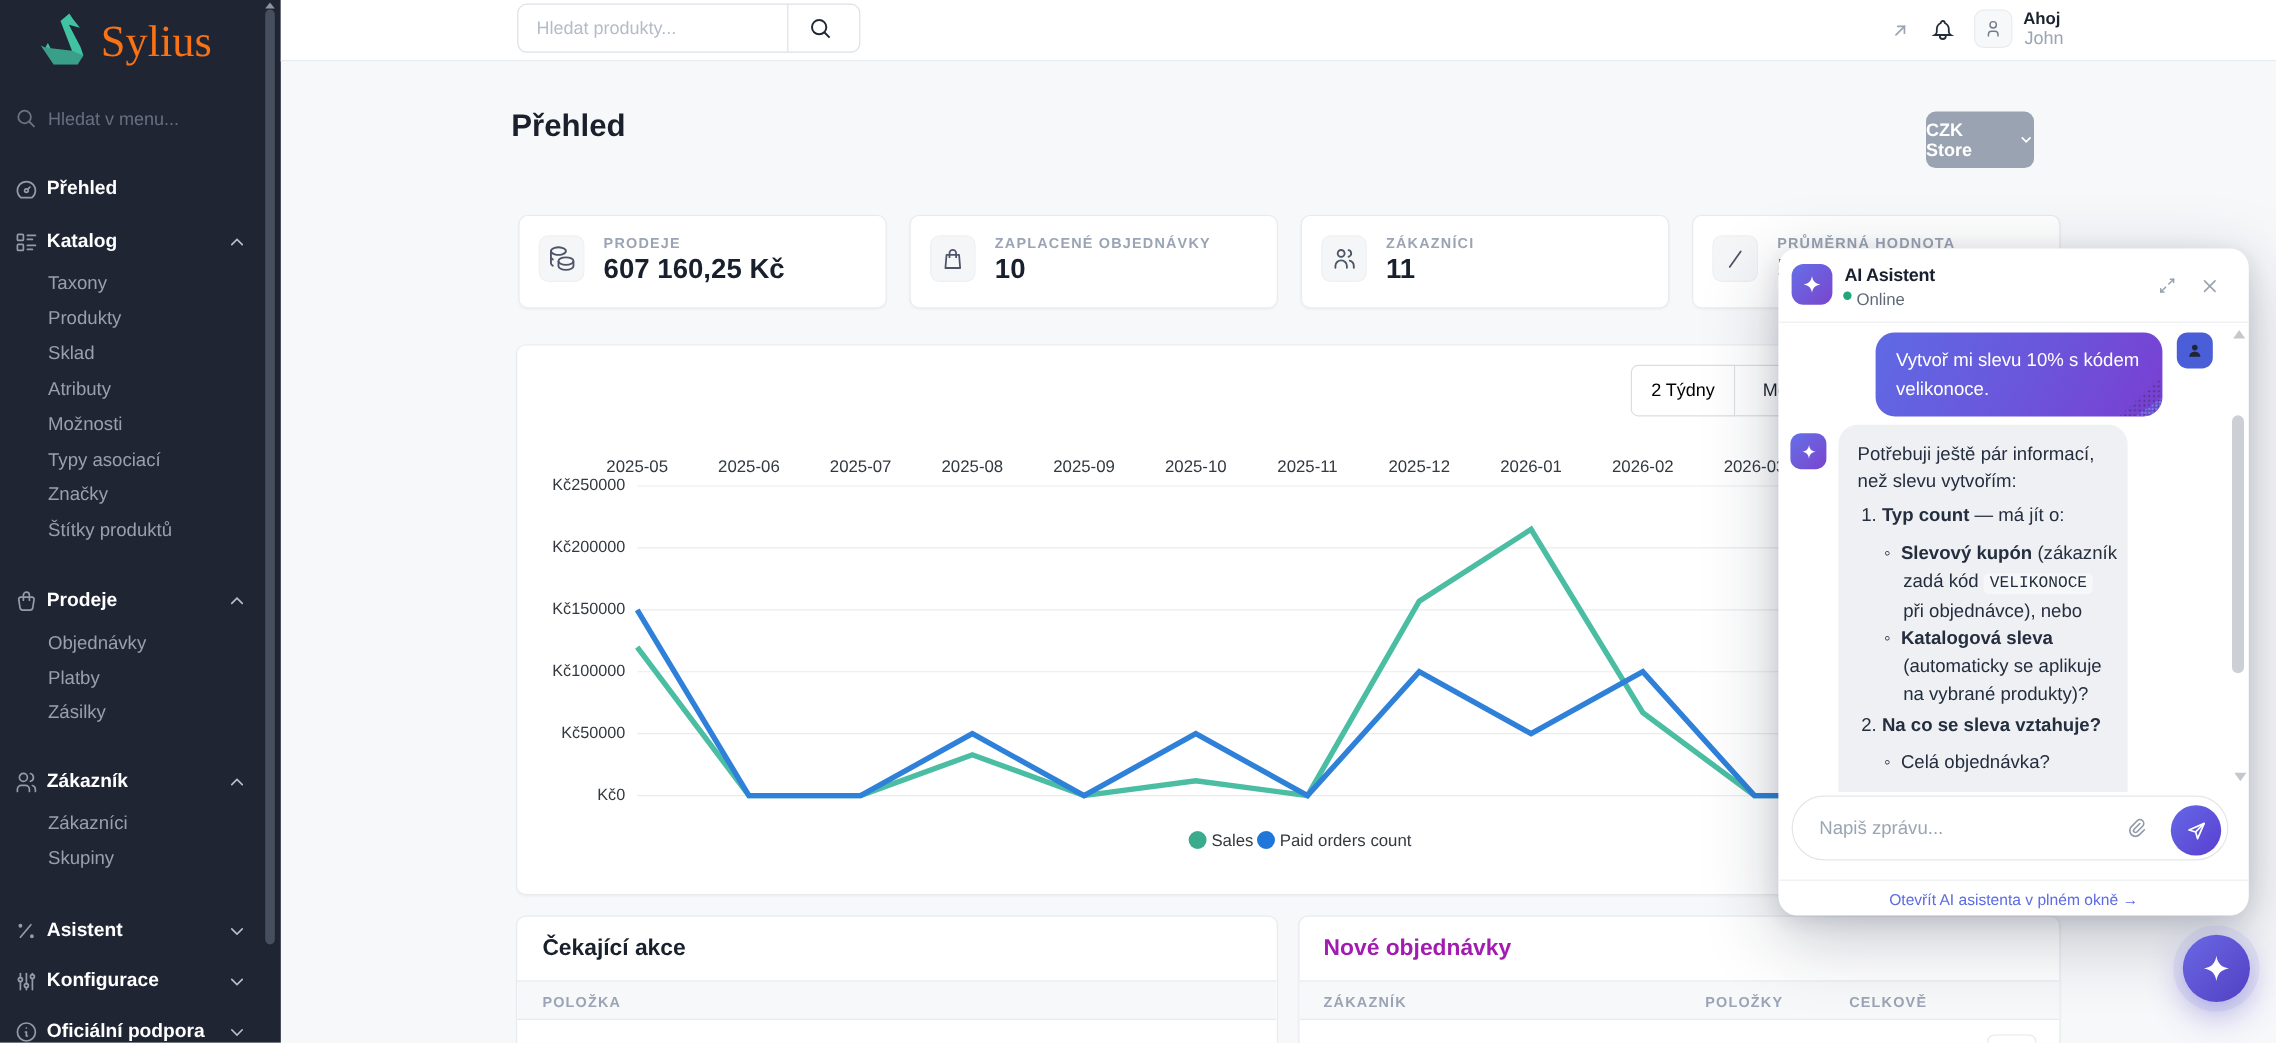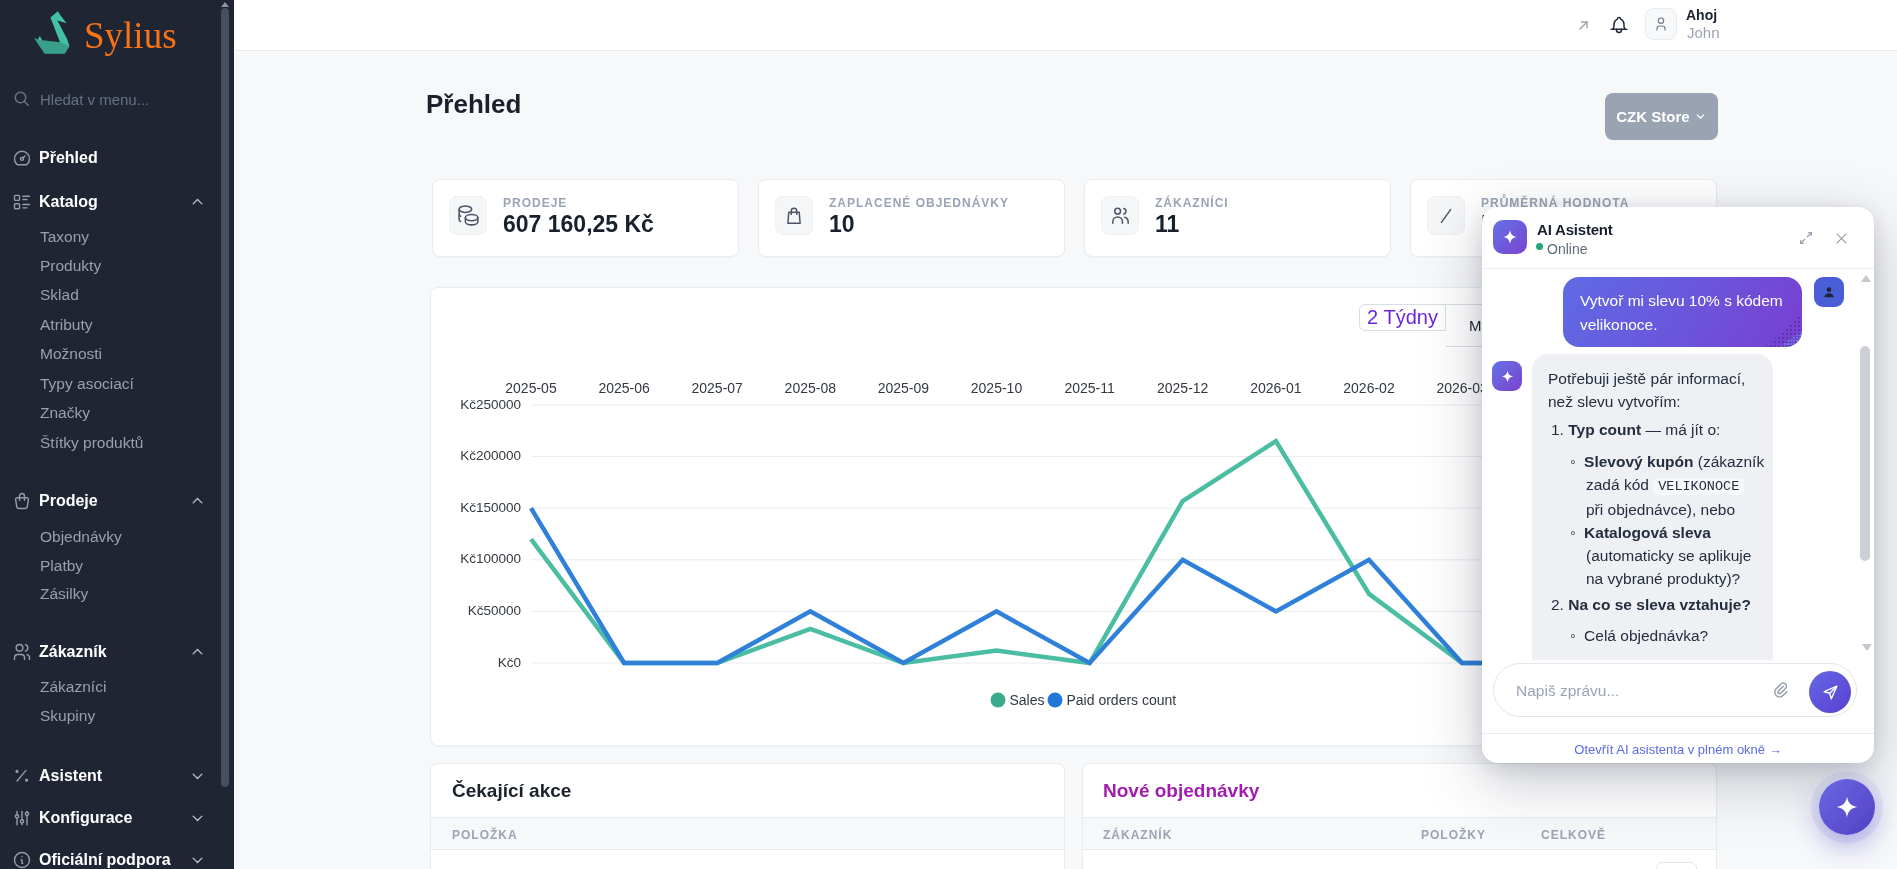--- a/index.html
+++ b/index.html
@@ -137,39 +137,47 @@
   <div class="navtxt" style="top:860px">Oficiální podpora</div>
   <svg class="chev" style="top:860px" width="15" height="15" viewBox="0 0 24 24" fill="none" stroke="currentColor" stroke-width="2.2" stroke-linecap="round">
       <path d="M5 9l7 7 7-7"></path>
     </svg>
 
   <div id="sbthumb"></div>
   <div id="sbarrow"></div>
 </div>
 
 <div id="topbar">
+  <div id="tsearch">
+    <div class="ph">Hledat produkty...</div>
+    <div class="sep"></div>
+    <svg class="abs" style="left:241px;top:9px" width="22" height="22" viewBox="0 0 24 24" fill="none" stroke="#212936" stroke-width="1.8">
+        <circle cx="10.5" cy="10.5" r="6.5"></circle>
+        <path d="M20 20l-4.8-4.8"></path>
+      </svg>
+  </div>
   <svg class="abs" style="left:1341px;top:17px" width="17" height="17" viewBox="0 0 24 24" fill="none" stroke="#9aa4b2" stroke-width="2" stroke-linecap="round">
       <path d="M7 17 17 7"></path>
       <path d="M9 7h8v8"></path>
     </svg>
   <svg class="abs" style="left:1375px;top:15px" width="20" height="20" viewBox="0 0 24 24" fill="none" stroke="#232c3a" stroke-width="1.8" stroke-linecap="round">
       <path d="M10 5a2 2 0 1 1 4 0a7 7 0 0 1 4 6v3a4 4 0 0 0 2 3h-16a4 4 0 0 0 2-3v-3a7 7 0 0 1 4-6"></path>
       <path d="M9 17v1a3 3 0 0 0 6 0v-1"></path>
     </svg>
   <div class="abs" style="left:1411px;top:8px;width:32px;height:32px;background:#f7f8f9;border:1px solid #e9ecef;border-radius:8px;"></div>
   <svg class="abs" style="left:1419px;top:16px" width="16" height="16" viewBox="0 0 24 24" fill="none" stroke="#717c8c" stroke-width="1.8" stroke-linecap="round">
       <circle cx="12" cy="7" r="4"></circle>
       <path d="M6 21v-2a4 4 0 0 1 4-4h4a4 4 0 0 1 4 4v2"></path>
     </svg>
   <div class="abs" style="left:1452px;top:7px;font-size:14px;font-weight:bold;color:#1b2330;">Ahoj</div>
   <div class="abs" style="left:1453px;top:24px;font-size:15px;color:#9aa4b2;">John</div>
 </div>
 
 <div class="abs" style="left:426px;top:89px;font-size:26px;font-weight:bold;color:#1a212c;">Přehled</div>
-<div class="abs" style="left:1605px;top:93px;width:113px;height:47px;background:#9aa3b1;border-radius:8px;color:#fff;font-size:15px;font-weight:bold;display:flex;align-items:center;justify-content:center;">CZK Store&nbsp;<svg width="13" height="13" viewBox="0 0 24 24" fill="none" stroke="#fff" stroke-width="2.6" stroke-linecap="round">
+<div class="abs" style="left:1605px;top:93px;width:90px;height:47px;background:#9aa3b1;border-radius:8px;color:#fff;font-size:15px;font-weight:bold;display:flex;align-items:center;justify-content:center;">CZK Store&nbsp;<svg width="13" height="13" viewBox="0 0 24 24" fill="none" stroke="#fff" stroke-width="2.6" stroke-linecap="round">
       <path d="M6 9l6 6 6-6"></path>
     </svg></div>
 
 <div class="card" style="left:432px;top:179px;width:307px;height:78px;"></div>
 <div class="card" style="left:758px;top:179px;width:307px;height:78px;"></div>
 <div class="card" style="left:1084px;top:179px;width:307px;height:78px;"></div>
 <div class="card" style="left:1410px;top:179px;width:307px;height:78px;"></div>
 
 <div class="iconbox" style="left:449px;top:196px;">
     <svg width="25" height="25" viewBox="0 0 24 24" fill="none" stroke="#4c5567" stroke-width="1.5">
@@ -205,21 +213,21 @@
 
 <div class="iconbox" style="left:1427px;top:196px;">
     <svg width="22" height="22" viewBox="0 0 24 24" fill="none" stroke="#4c5567" stroke-width="1.6" stroke-linecap="round">
       <path d="M17 5 7 19"></path>
     </svg>
   </div>
 <div class="statlabel" style="left:1481px;top:196px;">PRŮMĚRNÁ HODNOTA</div>
 <div class="statvalue" style="left:1481px;top:211px;">55 196,39 Kč</div>
 
 <div class="card" id="chartcard"></div>
-<div class="abs" style="left:1359px;top:304px;width:87px;height:27px;background:#fff;border:1px solid #d9dee4;border-radius:6px 0 0 6px;display:flex;align-items:center;justify-content:center;font-size:20px;color:#6d28d9;">2 Týdny</div>
+<div class="abs" style="left:1359px;top:304px;width:87px;height:43px;background:#fff;border:1px solid #d9dee4;border-radius:6px 0 0 6px;display:flex;align-items:center;justify-content:center;font-size:15px;color:#000000;">2 Týdny</div>
 <div class="abs" style="left:1446px;top:304px;width:87px;height:43px;background:#fff;border:1px solid #d9dee4;border-left:none;display:flex;align-items:center;justify-content:center;font-size:15px;color:#1b2330;">Měsíc</div>
 <svg class="abs" style="left:430px;top:287px" width="1287" height="459" viewBox="0 0 1287 459">
 
   <g stroke="#e9ecef" stroke-width="1">
     <line x1="101" y1="118" x2="1267" y2="118"></line>
     <line x1="101" y1="169.6" x2="1267" y2="169.6"></line>
     <line x1="101" y1="221.2" x2="1267" y2="221.2"></line>
     <line x1="101" y1="272.8" x2="1267" y2="272.8"></line>
     <line x1="101" y1="324.4" x2="1267" y2="324.4"></line>
     <line x1="101" y1="376" x2="1267" y2="376"></line>

